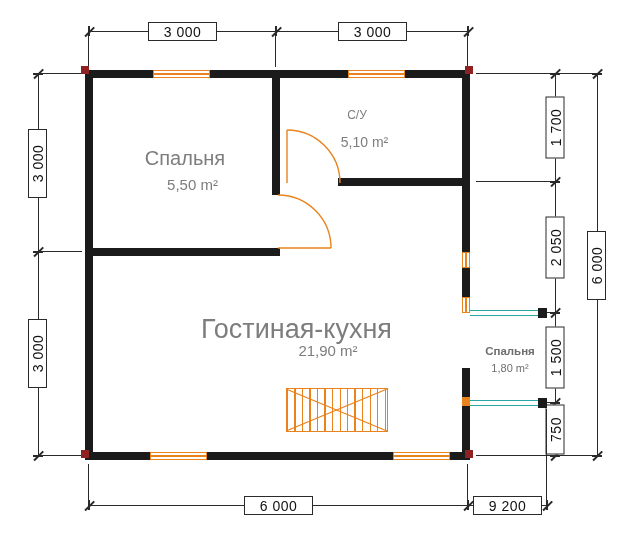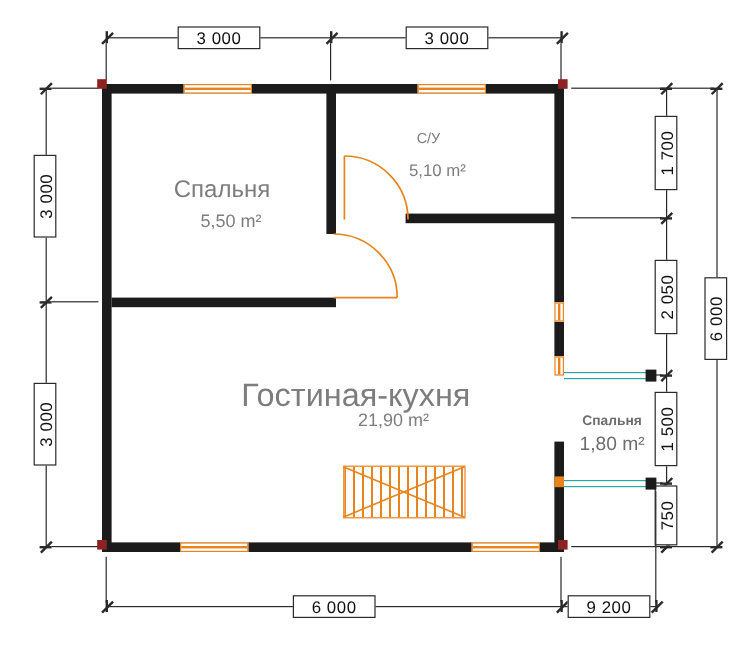--- a/index.html
+++ b/index.html
@@ -143,16 +143,16 @@
   <div class="roomname" style="left:105px;top:147px;width:160px;font-size:20px">Спальня</div>
   <div class="roomarea" style="left:105px;top:176px;width:175px;font-size:15px">5,50 m²</div>
 
   <div class="roomname" style="left:312px;top:108px;width:90px;font-size:12px">С/У</div>
   <div class="roomarea" style="left:312px;top:134px;width:105px;font-size:14px">5,10 m²</div>
 
   <div class="roomname" style="left:184px;top:314px;width:225px;font-size:27px">Гостиная-кухня</div>
   <div class="roomarea" style="left:268px;top:342px;width:120px;font-size:15px">21,90 m²</div>
 
   <div class="roomname" style="left:474px;top:345px;width:72px;font-size:11.5px;font-weight:bold;color:#6e6e6e">Спальня</div>
-  <div class="roomarea" style="left:472px;top:362px;width:76px;font-size:16px;color:#6e6e6e">1,80 m²</div>
+  <div class="roomarea" style="left:472px;top:362px;width:76px;font-size:11px;color:#6e6e6e">1,80 m²</div>
 
 
 </div>
 
 </body></html>

